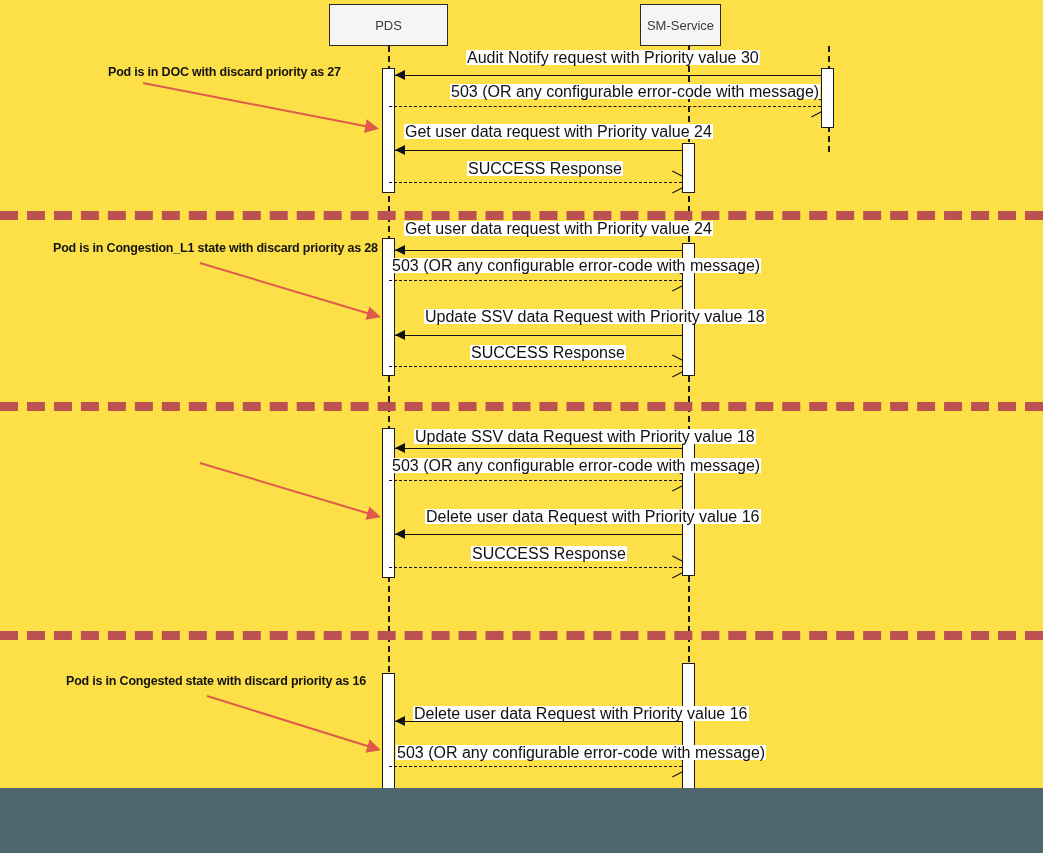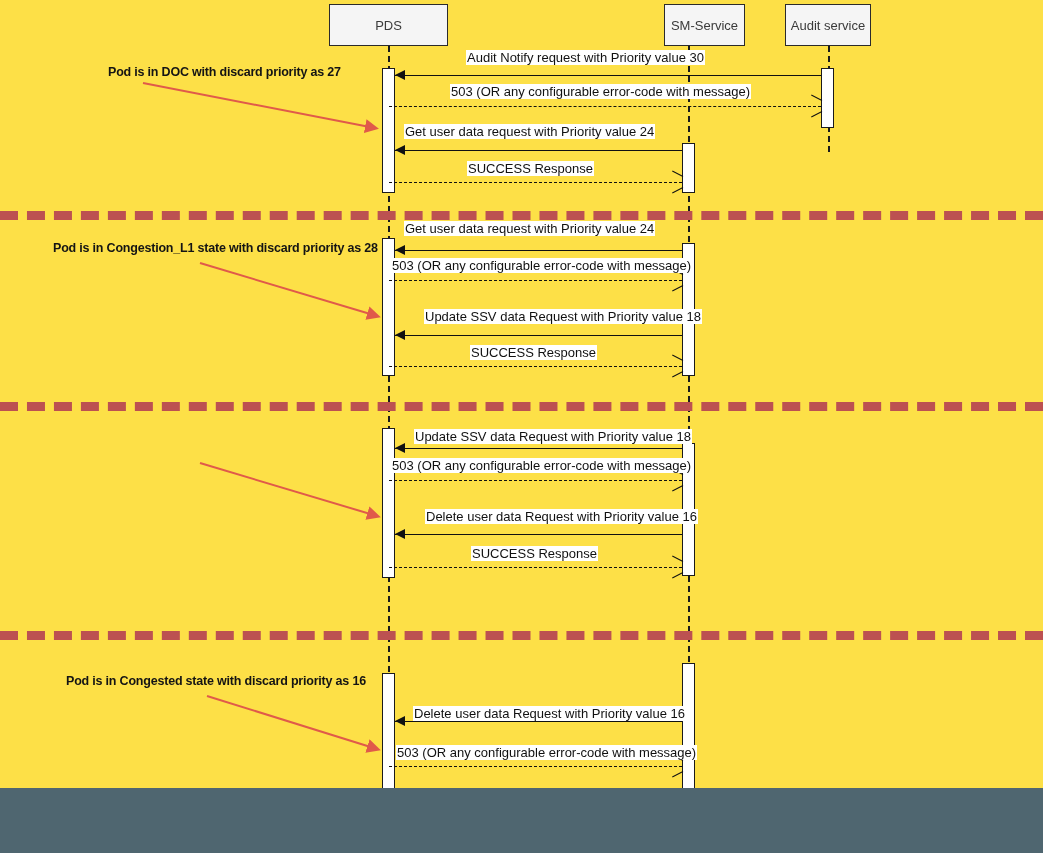--- a/index.html
+++ b/index.html
@@ -68,21 +68,21 @@
     width: 12px;
     height: 0;
     border-top: 1.6px solid #111111;
   }
   .arrow-right-open::before { top: 0px; transform: rotate(27deg); transform-origin: right center; }
   .arrow-right-open::after  { top: 11px; transform: rotate(-27deg); transform-origin: right center; }
   .msg-label {
     position: absolute;
     background: #ffffff;
     color: #111111;
-    font-size: 13px;
+    font-size: 16px;
     line-height: 15px;
     padding: 0 1px;
     white-space: nowrap;
   }
   .note-label {
     position: absolute;
     color: #141414;
     font-size: 12.5px;
     font-weight: bold;
     white-space: nowrap;
@@ -102,25 +102,22 @@
   }
 </style>
 </head>
 <body>
 
 <div id="diagram">
 
   <div class="participant-box" style="left:329px; top:4px; width:119px; height:42px;">
     <span>PDS</span>
   </div>
-  <div class="participant-box" style="left:664px; top:4px; width:81px; height:42px;text-align:right;">
+  <div class="participant-box" style="left:640px; top:4px; width:81px; height:42px;text-align:right;">
     <span>SM-Service</span>
-  </div>
-  <div class="participant-box" style="left:785px; top:4px; width:86px; height:42px;">
-    <span>Audit service</span>
   </div>
 
   <div class="lifeline" style="left:388px; top:46px; height:806px;"></div>
   <div class="lifeline" style="left:688px; top:46px; height:806px;"></div>
   <div class="lifeline" style="left:828px; top:46px; height:106px;"></div>
 
   <div class="activation" style="left:382px; top:68px;  height:125px;"></div>
   <div class="activation" style="left:821px; top:68px;  height:60px;"></div>
   <div class="activation" style="left:682px; top:143px; height:50px;"></div>
   <div class="activation" style="left:382px; top:238px; height:138px;"></div>

